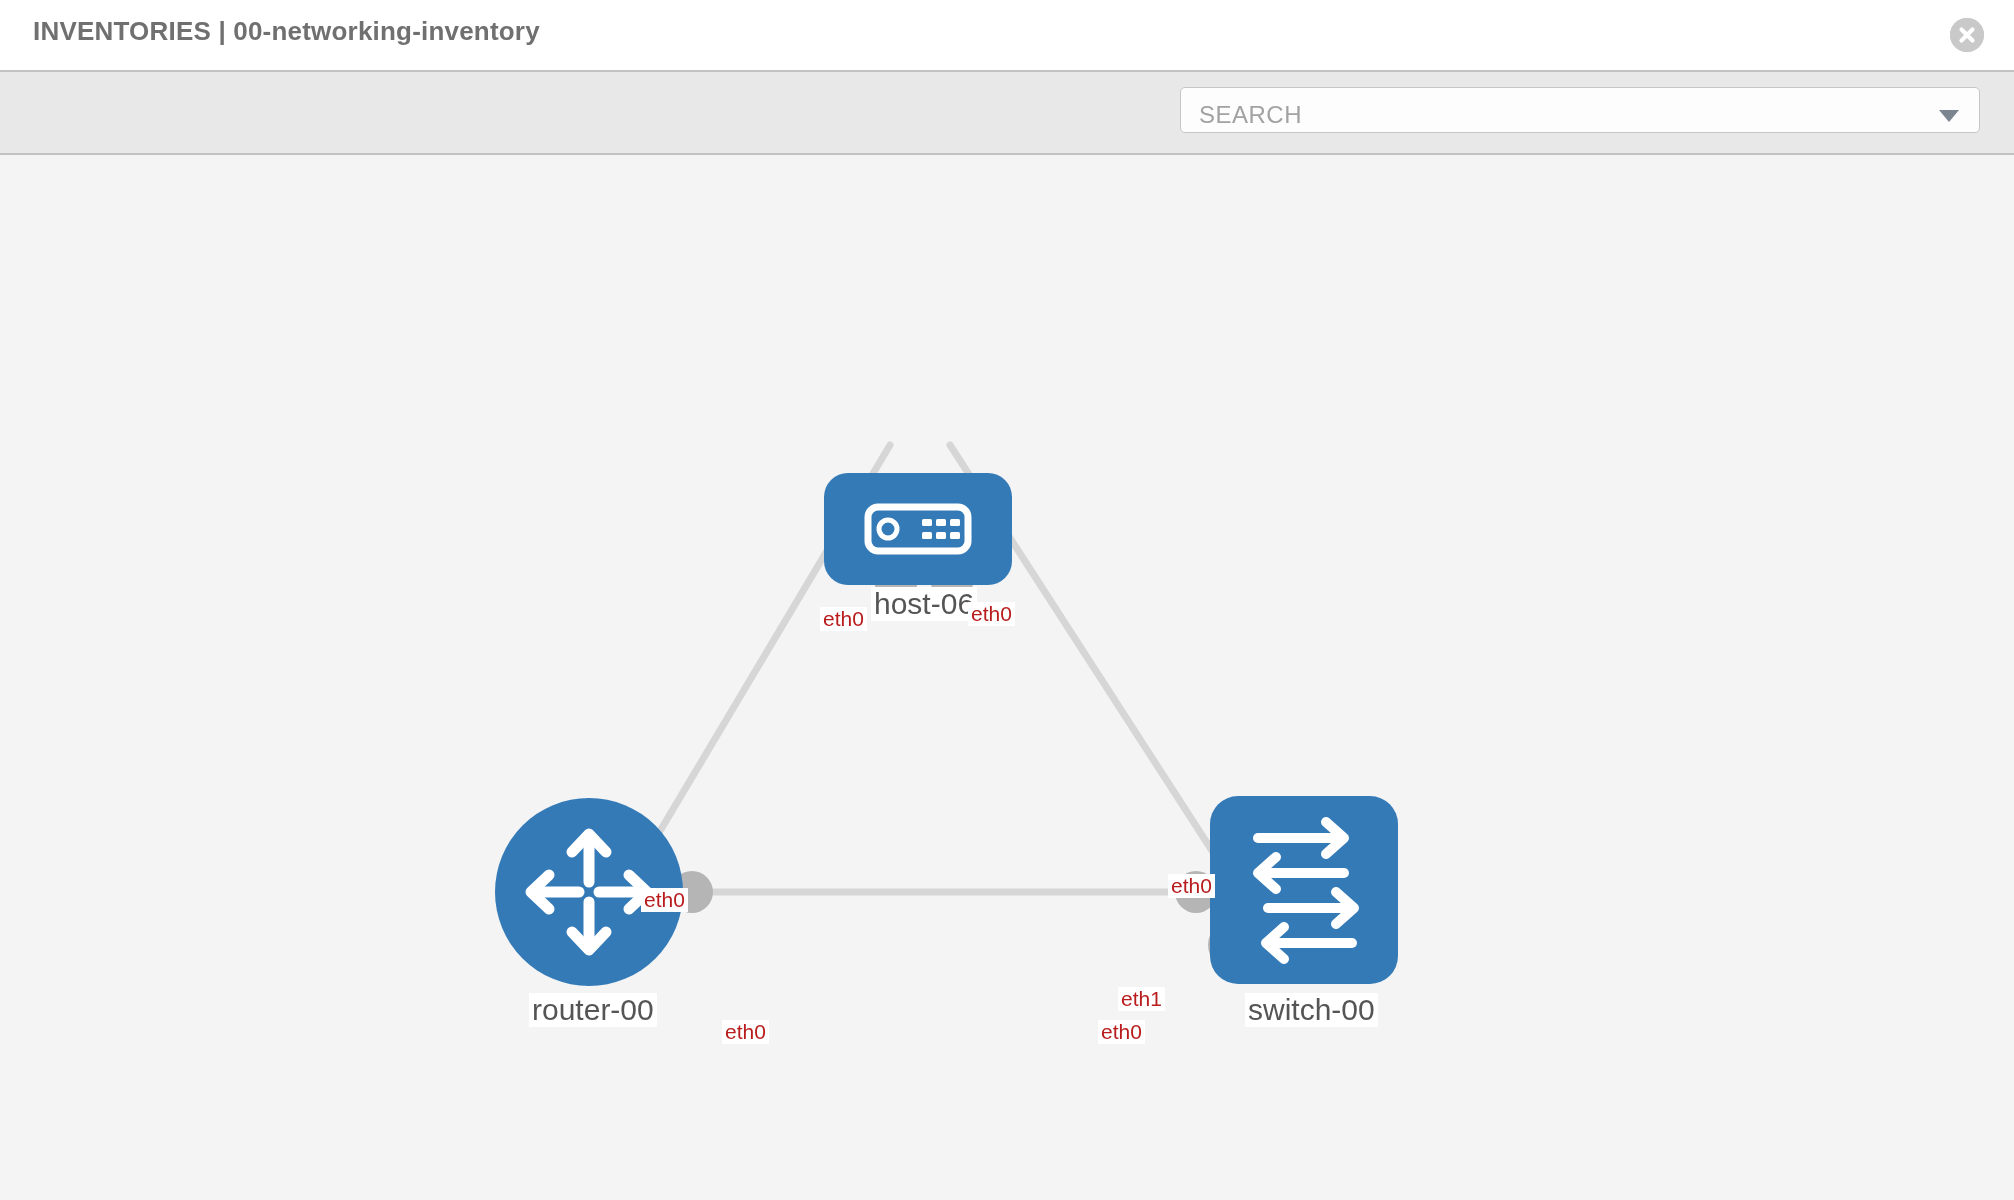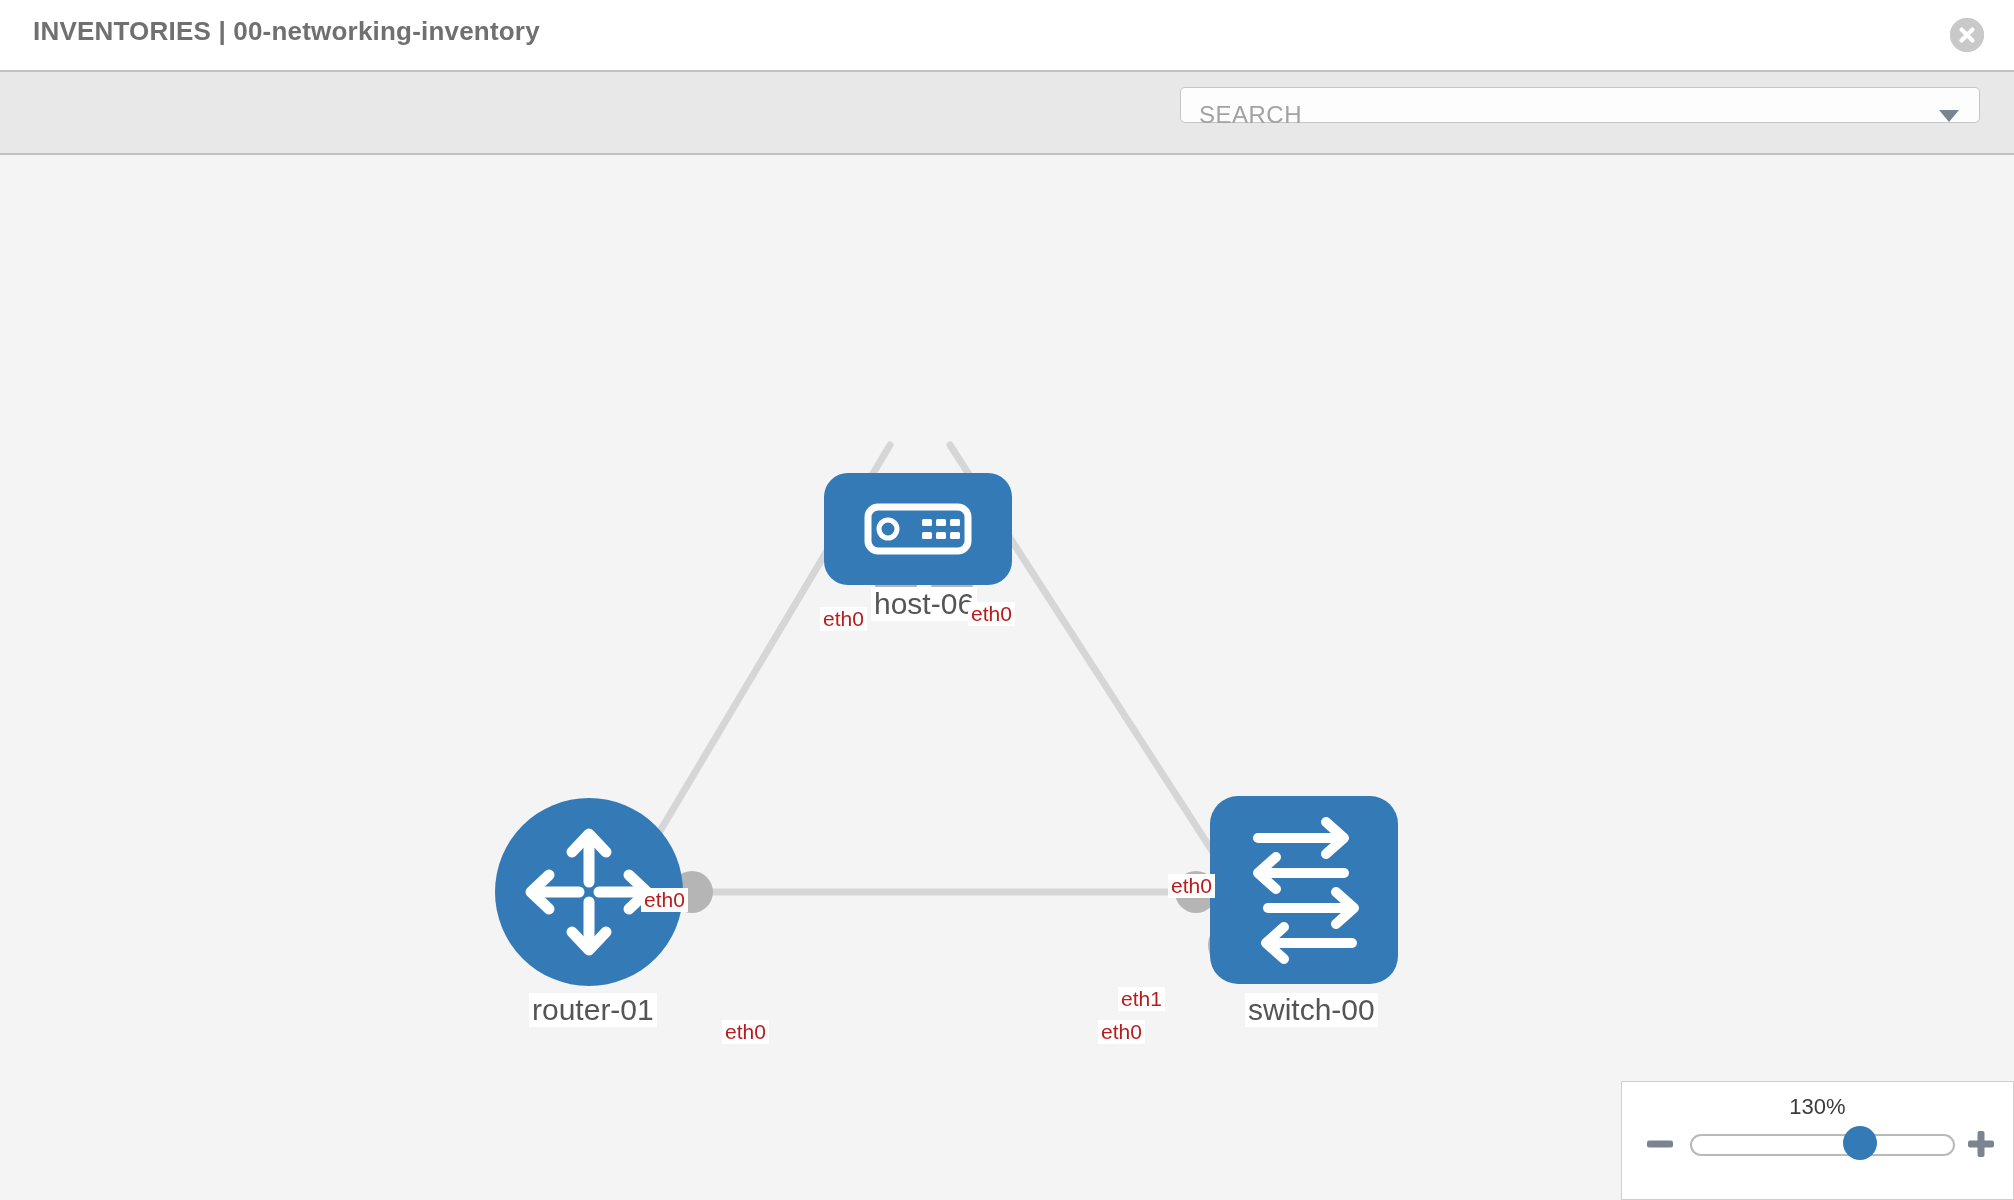--- a/index.html
+++ b/index.html
@@ -100,21 +100,21 @@
     cursor: pointer;
   }
   .tool-icon.wrench { left: 1043px; }
   .tool-icon.key    { left: 1112px; }
 
   .search-select {
     position: absolute;
     left: 1180px;
     top: 15px;
     width: 800px;
-    height: 36px;
+    height: 46px;
     background: #fdfdfd;
     border: 1px solid #c6c6c6;
     border-radius: 5px;
     box-sizing: border-box;
     cursor: text;
   }
   .search-select .sel-label {
     position: absolute;
     left: 18px;
     top: 13px;
@@ -311,52 +311,33 @@
           <path d="M1268 753 H 1352"></path>
           <path d="M1336 737 L1354 753 L1336 769"></path>
           <path d="M1352 788 H 1268"></path>
           <path d="M1284 772 L1266 788 L1284 804"></path>
         </g>
       </g>
     </svg>
 
     <div class="nlabel device" style="left:871px; top:432px;">host-06</div>
 
-    <div class="nlabel device" style="left:529px; top:838px;">router-01</div>
+    <div class="nlabel device" style="left:529px; top:838px;">router-00</div>
 
     <div class="nlabel device" style="left:1245px; top:838px;">switch-00</div>
 
     <div class="nlabel iface" style="left:820px; top:452px;">eth0</div>
 
     <div class="nlabel iface" style="left:968px; top:447px;">eth0</div>
 
     <div class="nlabel iface" style="left:641px; top:733px;">eth0</div>
 
     <div class="nlabel iface" style="left:1168px; top:719px;">eth0</div>
 
     <div class="nlabel iface" style="left:722px; top:865px;">eth0</div>
 
     <div class="nlabel iface" style="left:1098px; top:865px;">eth0</div>
 
     <div class="nlabel iface" style="left:1118px; top:832px;">eth1</div>
   </div>
 
-  <div class="zoom-widget">
-    <div class="zoom-pct">130%</div>
-
-    <div class="zoom-minus">
-      <svg width="32" height="32" viewBox="0 0 32 32" aria-hidden="true">
-        <rect x="3" y="12.5" width="26" height="7" rx="2" fill="#7b8590"></rect>
-      </svg>
-    </div>
-
-    <div class="zoom-track"></div>
-    <div class="zoom-thumb"></div>
-
-    <div class="zoom-plus">
-      <svg width="32" height="32" viewBox="0 0 32 32" aria-hidden="true">
-        <rect x="3" y="12.5" width="26" height="7" rx="2" fill="#7b8590"></rect>
-        <rect x="12.5" y="3" width="7" height="26" rx="2" fill="#7b8590"></rect>
-      </svg>
-    </div>
-  </div>
 
 </div>
 
 </body></html>

